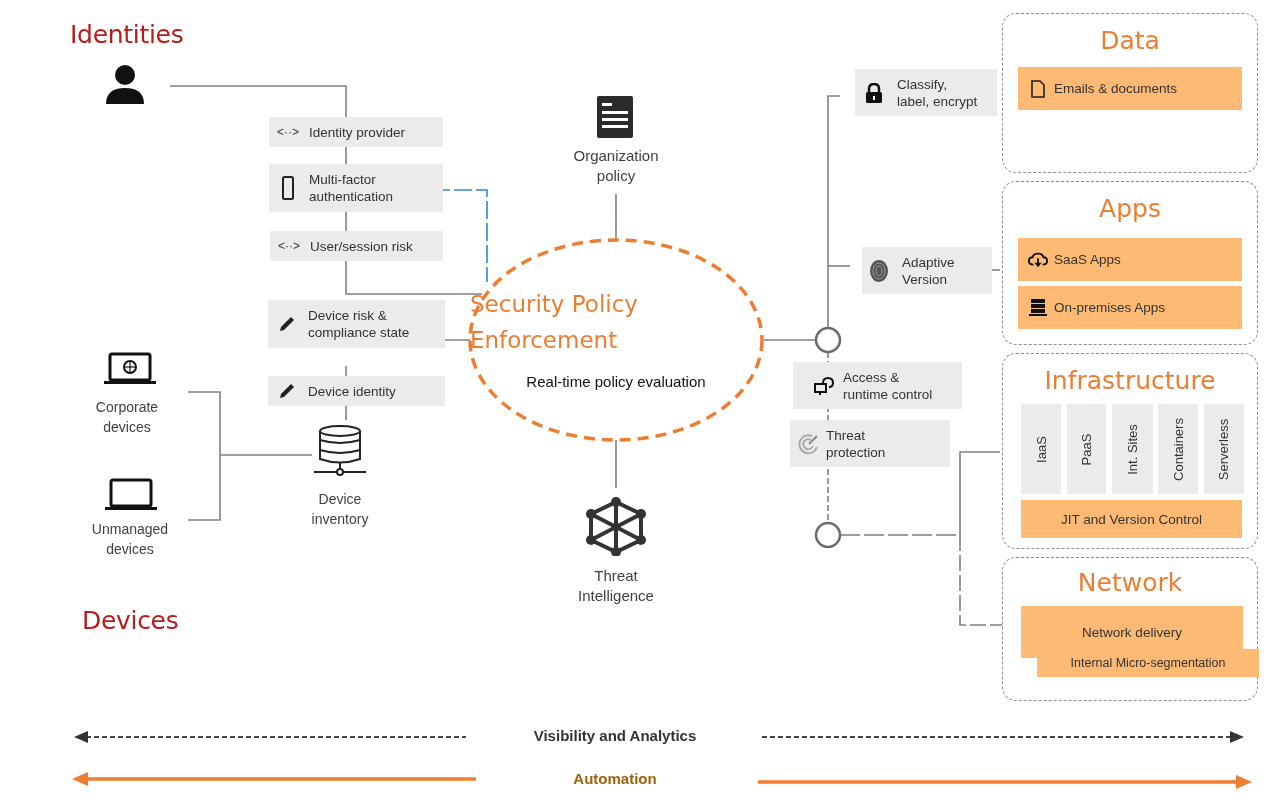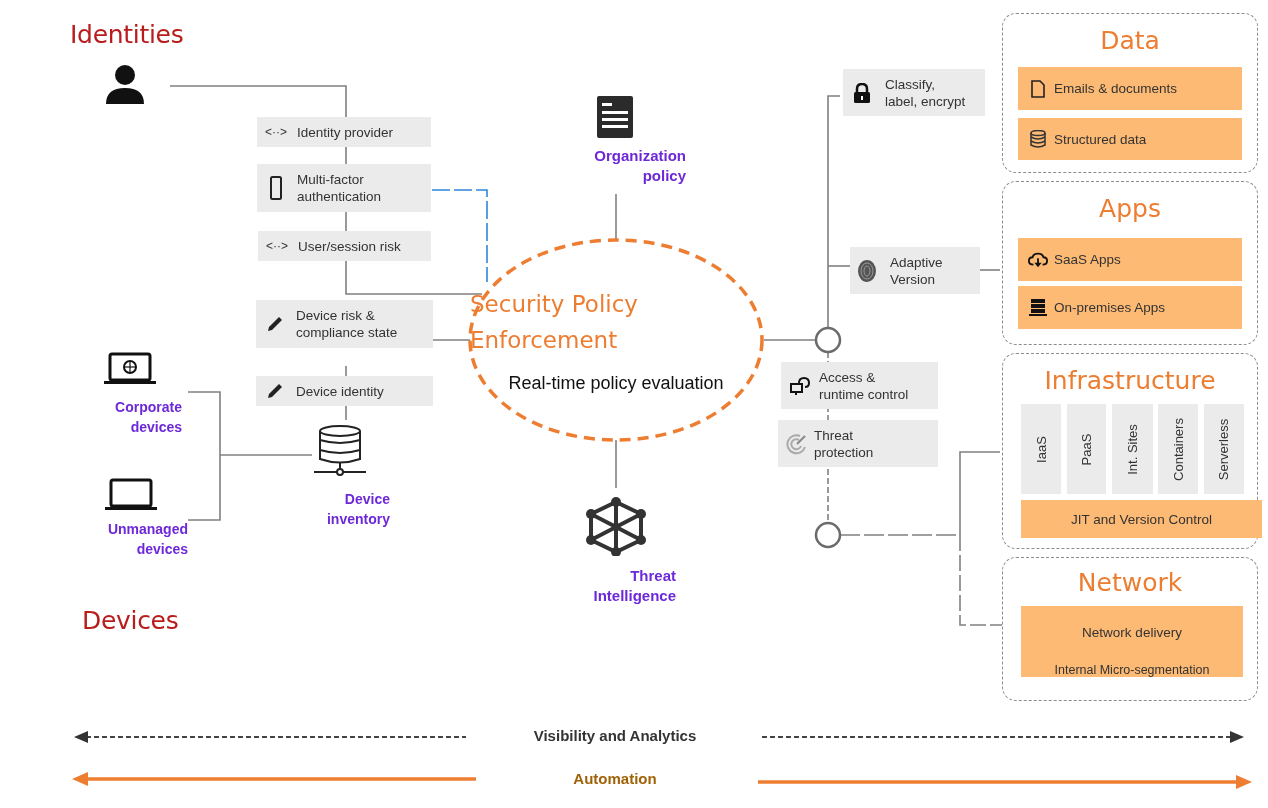--- a/index.html
+++ b/index.html
@@ -1,31 +1,31 @@
 <!DOCTYPE html>
 <html><head>
 <meta charset="utf-8">
 <style>
   html, body { margin: 0; padding: 0; background: #ffffff; }
   body { width: 1268px; height: 808px; position: relative; overflow: hidden;
          font-family: "Liberation Sans", "DejaVu Sans", sans-serif; color: #222; }
   .abs { position: absolute; }
   svg.lines { position: absolute; left: 0; top: 0; width: 1268px; height: 808px; pointer-events: none; }
   .section-title { color: #b91c1c; font-size: 25px; font-family: "DejaVu Sans", sans-serif; font-weight: normal; letter-spacing: -0.3px; }
-  .box { position: absolute; background: #ebebeb; display: flex; align-items: center; font-size: 13.5px; color: #333; line-height: 17px; }
+  .box { position: absolute; background: #ebebeb; display: flex; align-items: center; font-size: 13.5px; color: #333; line-height: 17px; margin-left: 12px; }
   .box .ic { display: inline-flex; width: 22px; justify-content: center; margin: 0 10px 0 8px; flex-shrink: 0; }
-  .node-label { position: absolute; text-align: right; font-weight: bold; font-size: 14px; line-height: 20px; color: #6d28d9; }
+  .node-label { position: absolute; text-align: center; font-weight: normal; font-size: 14px; line-height: 20px; color: #404040; }
   .group { position: absolute; border: 1.5px dashed #8c8c8c; border-radius: 14px; background: #fff; }
   .group-title { position: absolute; left: 0; right: 0; text-align: center; color: #ed7d31; font-size: 25px; font-family: "DejaVu Sans", sans-serif; }
   .gitem { position: absolute; background: #fdba74; display: flex; align-items: center; font-size: 13.5px; color: #333; }
   .gitem .ic { display: inline-flex; width: 20px; justify-content: center; margin: 0 6px 0 10px; }
   .vcol { position: absolute; background: #ebebeb; display: flex; align-items: center; justify-content: center; }
   .vcol span { transform: rotate(-90deg); white-space: nowrap; font-size: 13px; color: #333; display: block; }
   .center-title { position: absolute; text-align: left; color: #ed7d31; font-size: 23px; line-height: 36px; font-family: "DejaVu Sans", sans-serif; }
-  .center-sub { position: absolute; text-align: center; font-size: 18px; color: #111; }
+  .center-sub { position: absolute; text-align: center; font-size: 15px; color: #111; }
   .bottom-label { position: absolute; text-align: center; font-weight: bold; font-size: 15px; }
 </style>
 </head>
 <body>
 
 <svg class="lines" viewBox="0 0 1268 808">
   <g stroke="#808080" stroke-width="1.6" fill="none">
 
     <polyline points="170,86 346,86 346,294 482,294"></polyline>
 
@@ -200,21 +200,21 @@
     <svg width="20" height="24" viewBox="0 0 20 24">
         <ellipse cx="10" cy="12" rx="9" ry="11" fill="#555"></ellipse>
         <g stroke="#999" stroke-width="1" fill="none">
           <ellipse cx="10" cy="12" rx="6" ry="8"></ellipse>
           <ellipse cx="10" cy="12" rx="3" ry="5"></ellipse>
         </g>
       </svg>
   </span>
   <span><span>Adaptive</span><br><span>Version</span></span>
 </div>
-<div class="box" style="left:781px; top:362px; width:157px; height:47px;">
+<div class="box" style="left:781px; top:362px; width:157px; height:47px;padding-left:12px;">
   <span class="ic" style="margin:0 8px 0 8px;">
     <svg width="22" height="20" viewBox="0 0 22 20">
         <rect x="2" y="8" width="11" height="8" fill="none" stroke="#111" stroke-width="2"></rect>
         <line x1="7" y1="16" x2="7" y2="19" stroke="#111" stroke-width="2"></line>
         <path d="M10 7 Q10 2 15 2 Q20 2 20 7 Q20 11 16 11" fill="none" stroke="#111" stroke-width="2"></path>
       </svg>
   </span>
   <span><span>Access &amp;</span><br><span>runtime control</span></span>
 </div>
 <div class="box" style="left:778px; top:420px; width:160px; height:47px;">
@@ -232,30 +232,20 @@
 
 <div class="group" style="left:1002px; top:13px; width:254px; height:158px;">
   <div class="group-title" style="top:12px;">Data</div>
   <div class="gitem" style="left:15px; top:53px; width:224px; height:43px;">
     <span class="ic">
         <svg width="14" height="18" viewBox="0 0 14 18">
           <path d="M1 1 H9 L13 5 V17 H1 Z" fill="none" stroke="#222" stroke-width="1.6"></path>
         </svg>
       </span>
     <span>Emails &amp; documents</span>
-  </div>
-  <div class="gitem" style="left:15px; top:104px; width:224px; height:42px;">
-    <span class="ic">
-        <svg width="16" height="18" viewBox="0 0 16 18">
-          <ellipse cx="8" cy="3" rx="7" ry="2.5" fill="none" stroke="#333" stroke-width="1.5"></ellipse>
-          <path d="M1 3 V15 Q8 19 15 15 V3" fill="none" stroke="#333" stroke-width="1.5"></path>
-          <path d="M1 7 Q8 11 15 7 M1 11 Q8 15 15 11" fill="none" stroke="#333" stroke-width="1.5"></path>
-        </svg>
-      </span>
-    <span>Structured data</span>
   </div>
 </div>
 
 <div class="group" style="left:1002px; top:181px; width:254px; height:162px;">
   <div class="group-title" style="top:12px;">Apps</div>
   <div class="gitem" style="left:15px; top:104px; width:224px; height:43px;">
     <span class="ic">
         <svg width="18" height="18" viewBox="0 0 18 18">
           <rect x="2" y="0" width="14" height="4" fill="#111"></rect>
           <rect x="2" y="5" width="14" height="4" fill="#111"></rect>
@@ -287,29 +277,29 @@
     </div>
   <div class="vcol" style="left:109px; top:50px; width:41px; height:90px;">
       <span>Int. Sites</span>
     </div>
   <div class="vcol" style="left:155px; top:50px; width:40px; height:90px;">
       <span>Containers</span>
     </div>
   <div class="vcol" style="left:201px; top:50px; width:40px; height:90px;">
       <span>Serverless</span>
     </div>
-  <div class="gitem" style="left:18px; top:146px; width:241px; height:38px; justify-content:center;">
+  <div class="gitem" style="left:18px; top:146px; width:221px; height:38px; justify-content:center;">
     <span>JIT and Version Control</span>
   </div>
 </div>
 
 <div class="group" style="left:1002px; top:557px; width:254px; height:142px;">
   <div class="group-title" style="top:10px;">Network</div>
   <div class="gitem" style="left:18px; top:48px; width:222px; height:52px; justify-content:center;">
     <span>Network delivery</span>
   </div>
-  <div class="gitem" style="left:18px; top:91px; width:222px; height:28px; justify-content:center; font-size:12.5px;align-items:flex-end;">
+  <div class="gitem" style="left:34px; top:91px; width:222px; height:28px; justify-content:center; font-size:12.5px;">
     <span>Internal Micro-segmentation</span>
   </div>
 </div>
 
 <div class="bottom-label" style="left:480px; top:727px; width:270px; color:#333;">Visibility and Analytics</div>
 <div class="bottom-label" style="left:480px; top:770px; width:270px; color:#a16207;">Automation</div>
 
 </body></html>

